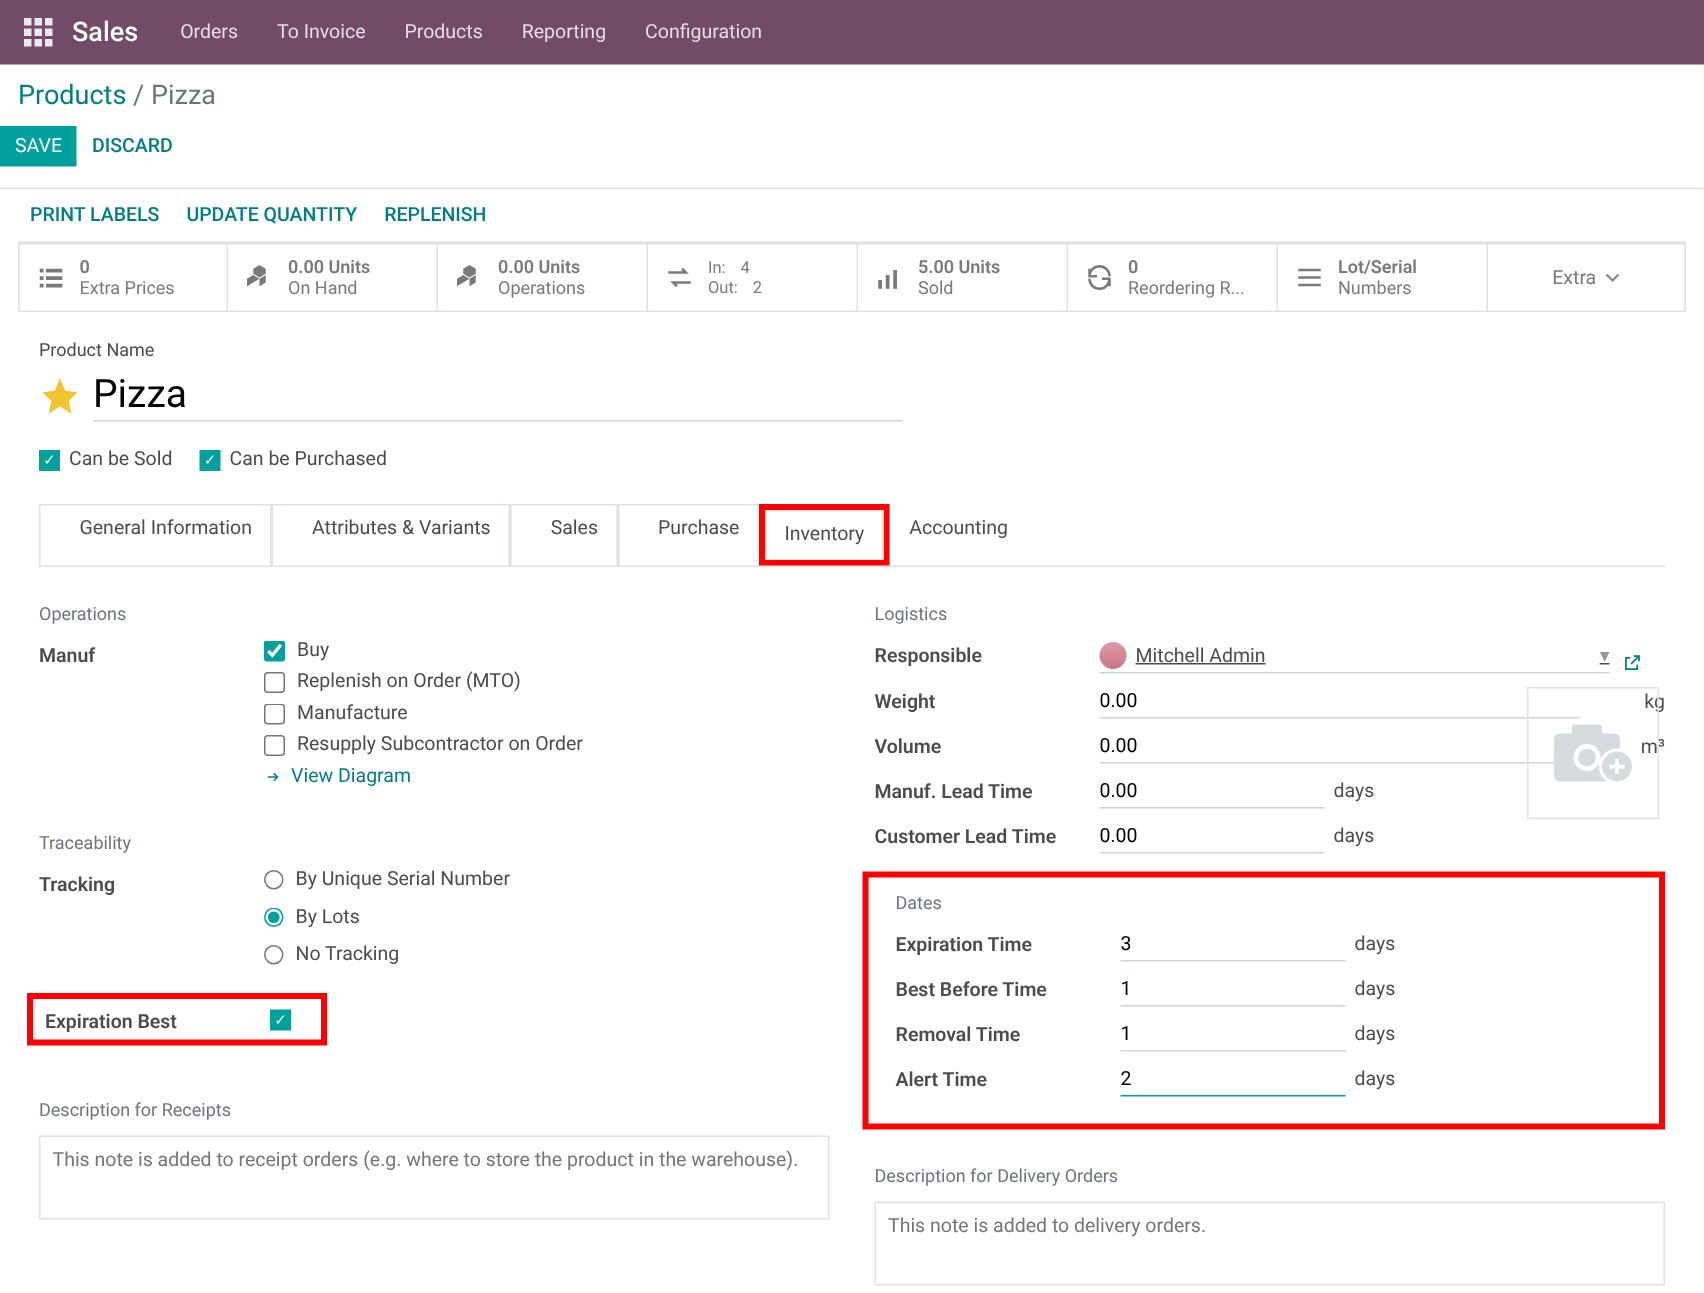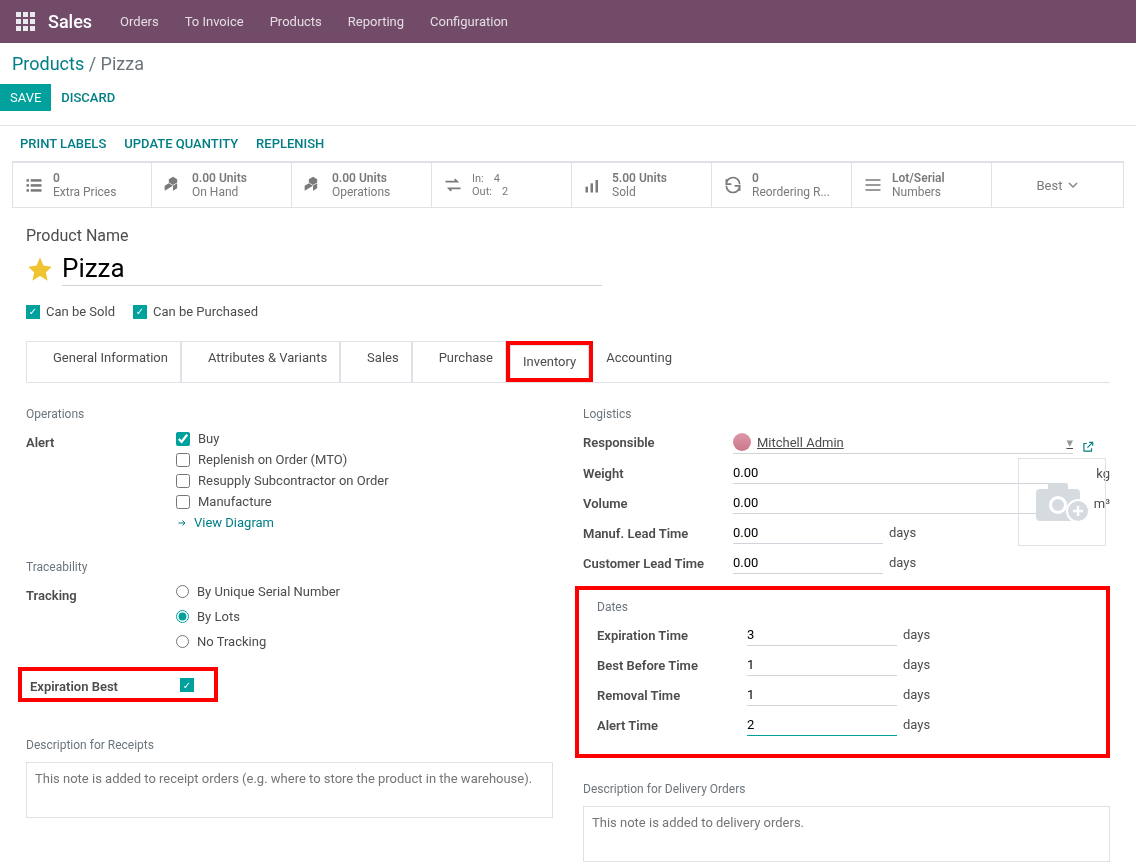--- a/index.html
+++ b/index.html
@@ -30,21 +30,21 @@
   .stat:first-child{border-left:1px solid #dee2e6;}
   .stat .ico{width:22px; height:22px; display:flex;align-items:center;justify-content:center;color:#7a7a7a;}
   .stat-body{display:flex;flex-direction:column;}
   .stat .v{font-weight:600;color:#7a7a7a;font-size:12px;}
   .stat .l{font-size:12px;}
   .stat-more{flex:1; justify-content:center; display:flex;align-items:center;gap:6px;font-size:13px;}
   .stat.dual .stat-body{font-size:11px;}
   .stat.dual .row2col{display:flex;gap:10px;}
   
   .form-area{ padding:18px 26px;}
-  .prod-name-lbl{font-size:16px;color:#4c4c4c;margin-bottom:6px;}
+  .prod-name-lbl{font-size:12px;color:#4c4c4c;margin-bottom:6px;}
   .prod-name-row{display:flex;align-items:center;gap:8px;}
   .star{color:#f0c330;}
   .prod-name-input{font-size:26px; border:none; border-bottom:1px solid #ced4da; width:540px; padding:2px 0;}
   .camera-box{position:absolute; right:30px; top:250px; width:88px;height:88px;border:1px solid #dee2e6;display:flex;align-items:center;justify-content:center;color:#ced4da;}
   
   .chk-row{margin-top:18px; display:flex; gap:18px; font-size:13px;}
   .chk-row label{display:flex;align-items:center;gap:6px;}
   .chk{width:14px;height:14px;background:#00a09d;display:inline-flex;align-items:center;justify-content:center;color:#fff;font-size:10px;}
   
   .tabs{margin-top:22px;border-bottom:1px solid #dee2e6;display:flex;}
@@ -210,21 +210,21 @@
         <svg width="20" height="20" viewBox="0 0 24 24" stroke="currentColor" stroke-width="2">
           <path d="M3 6h18M3 12h18M3 18h18"></path>
         </svg>
       </div>
     <div class="stat-body">
         <span class="v">Lot/Serial</span>
         <span class="l">Numbers</span>
       </div>
   </div>
   <div class="stat stat-more" style="border-left:none;flex:1;">
-    <span>Best</span>
+    <span>Extra</span>
     <svg width="10" height="10" viewBox="0 0 10 10">
         <path d="M1 3l4 4 4-4" stroke="#888" fill="none" stroke-width="1.5"></path>
       </svg>
   </div>
 </div>
 
 <div class="form-area" style="position:relative;">
   <div class="prod-name-lbl">Product Name</div>
   <div class="prod-name-row">
     <span class="star">
@@ -266,37 +266,37 @@
       <div class="tab active">Inventory</div>
     </div>
     <div class="tab">Accounting</div>
   </div>
 
   <div class="content-cols">
 
     <div class="col">
       <div class="sect-title">Operations</div>
       <div class="field-row">
-        <div class="field-lbl">Alert</div>
+        <div class="field-lbl">Manuf</div>
         <div class="field-val">
           <div class="ck">
               <input type="checkbox" checked="" style="">
               <span>Buy</span>
             </div>
           <div class="ck">
               <input type="checkbox" style="">
               <span>Replenish on Order (MTO)</span>
             </div>
           <div class="ck">
               <input type="checkbox" style="">
-              <span>Resupply Subcontractor on Order</span>
+              <span>Manufacture</span>
             </div>
           <div class="ck">
               <input type="checkbox" style="">
-              <span>Manufacture</span>
+              <span>Resupply Subcontractor on Order</span>
             </div>
           <div class="view-diag">
             <svg width="12" height="12" viewBox="0 0 24 24" fill="#017e84">
                 <path d="M5 12h12m-4-5l5 5-5 5" stroke="#017e84" stroke-width="2" fill="none"></path>
               </svg>
             <span>View Diagram</span>
           </div>
         </div>
       </div>
 

